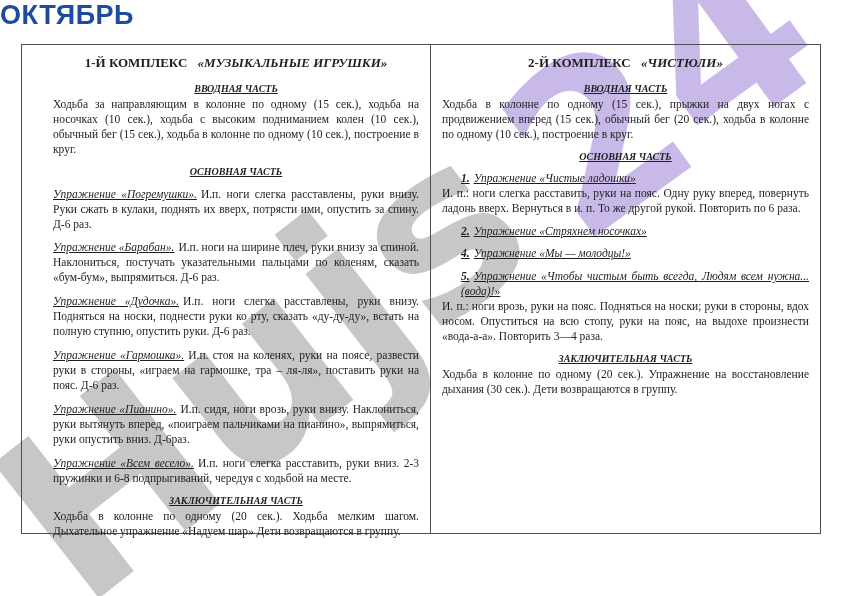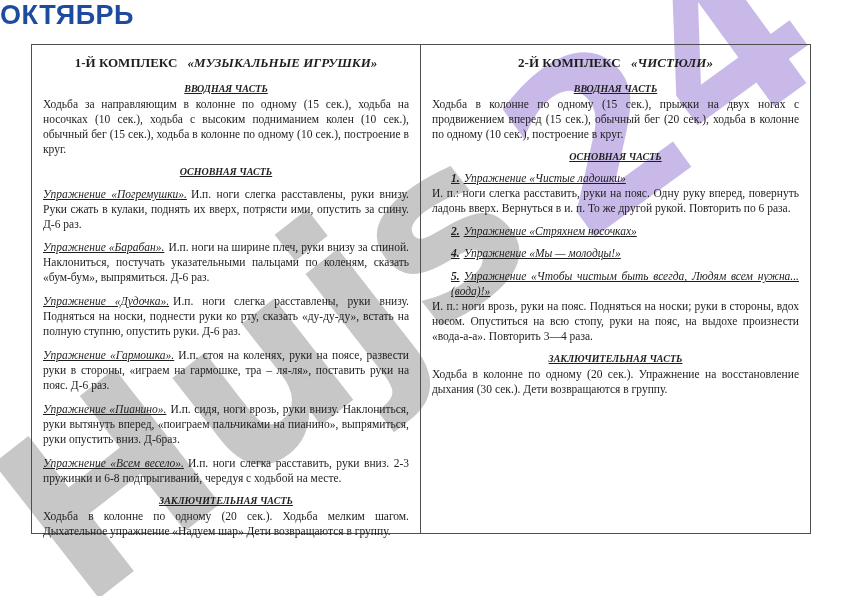--- a/index.html
+++ b/index.html
@@ -49,20 +49,21 @@
   }
 
   
   .tbl {
     position: relative; z-index: 1;
     width: 778px; height: 488px;
     margin: 13px auto 0 auto;
     border: 1px solid #4f4f4f;
     display: flex;
     background: transparent;
+    padding-left: 20px;
   }
   .cell {
     width: 50%;
     padding: 7px 11px 6px 11px;
     box-sizing: border-box;
     font-size: 11.5px;
     line-height: 1.3;
     text-align: justify;
   }
   .cell-left { border-right: 1px solid #4f4f4f; }

